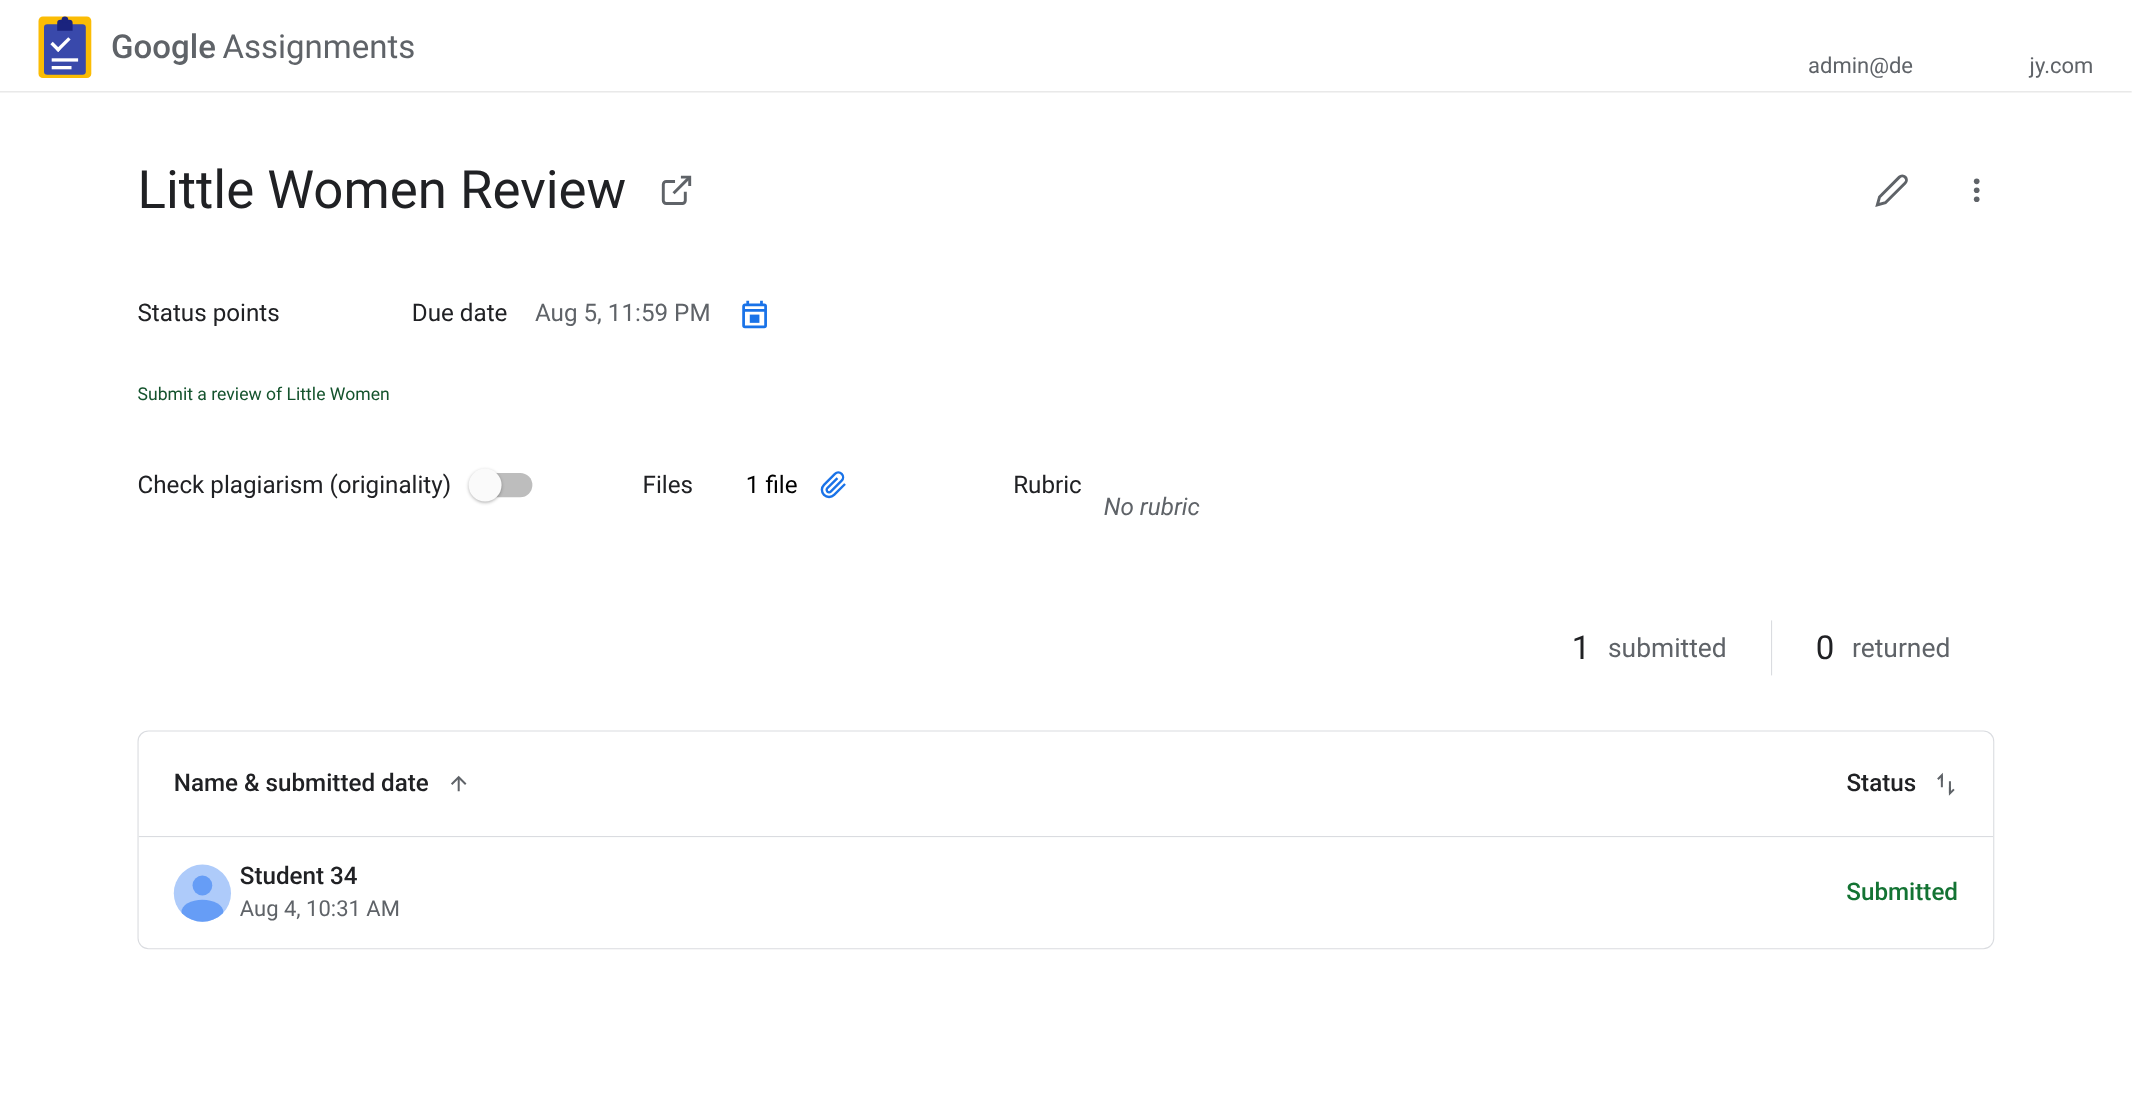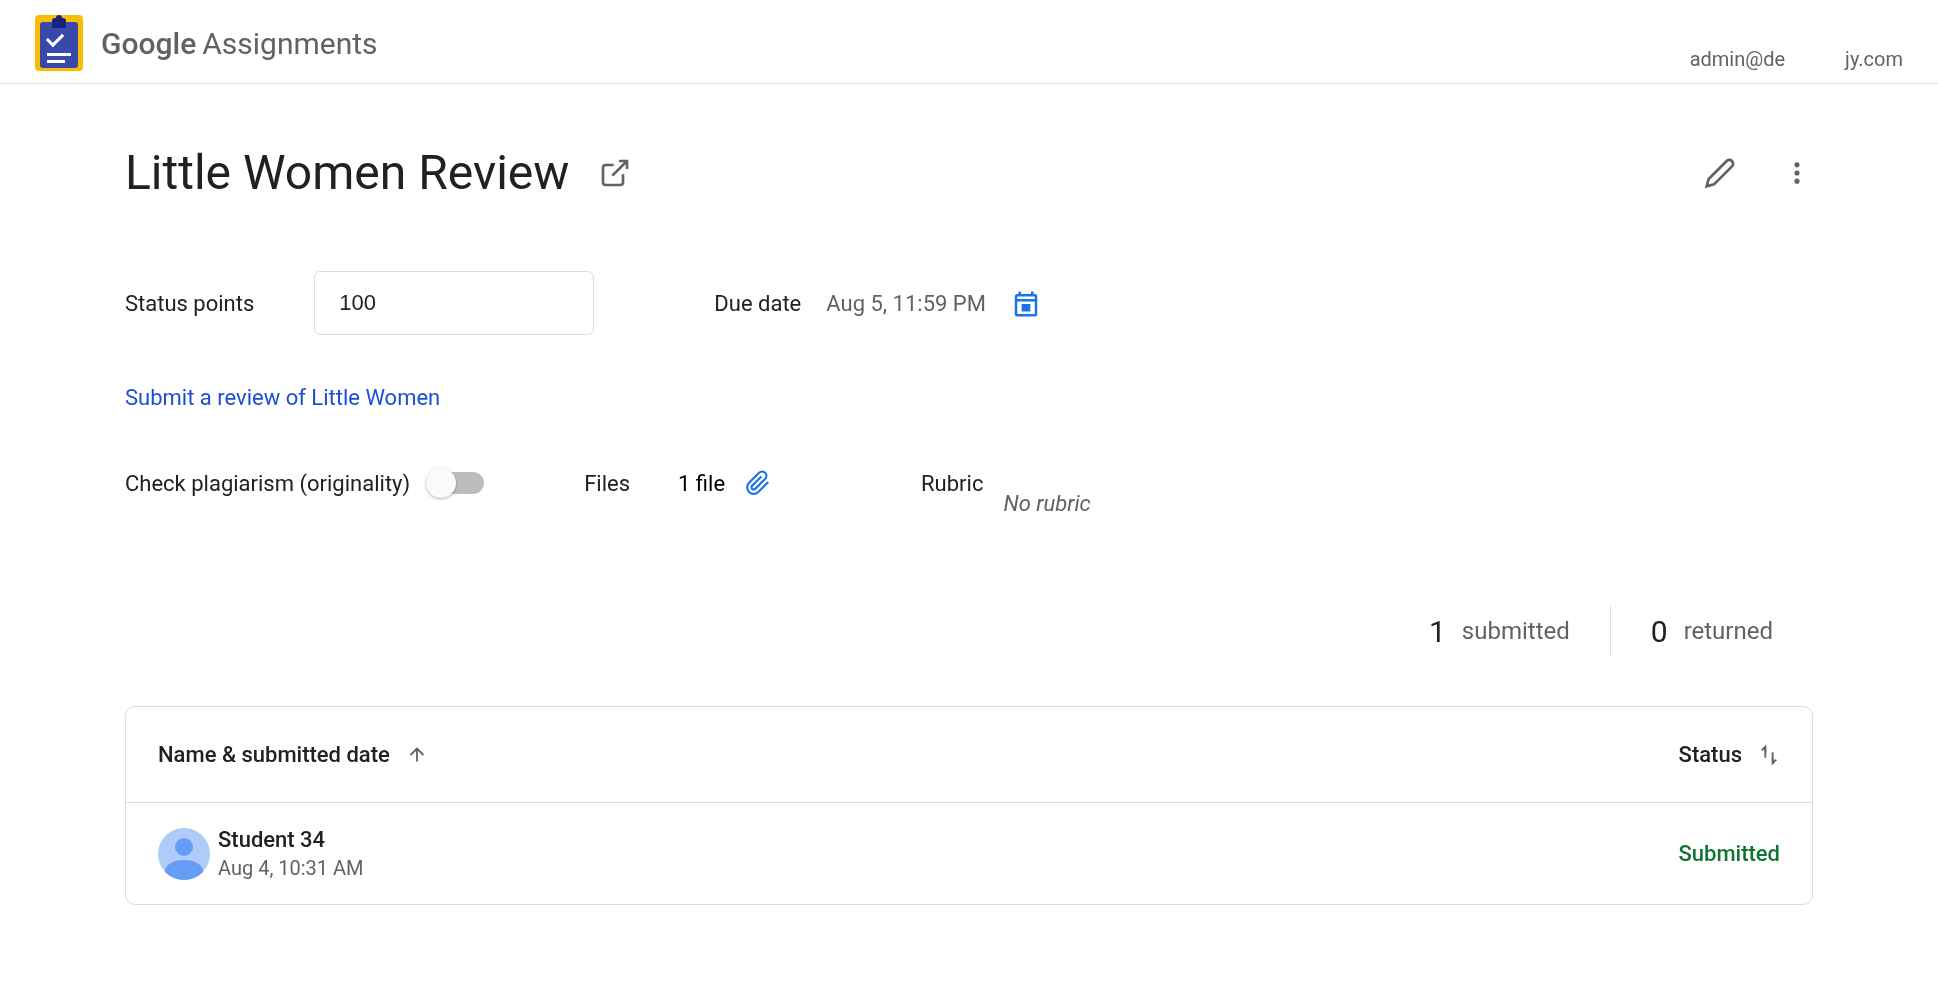--- a/index.html
+++ b/index.html
@@ -124,21 +124,21 @@
     }
 
     .brand-assignments {
       font-size: 30px;
       font-weight: 400;
       color: #5f6368;
     }
 
     .header-right {
       display: flex;
-      gap: 60px;
+      gap: 106px;
       margin-top: 27px;
     }
 
     .user-email {
       font-size: 20px;
       color: #5f6368;
     }
 
     .user-domain {
       font-size: 20px;
@@ -218,22 +218,22 @@
     }
 
     .calendar-icon {
       width: 28px;
       height: 28px;
       cursor: pointer;
       color: #1a73e8;
     }
 
     .description {
-      font-size: 22px;
-      color: #1d4ed8;
+      font-size: 16px;
+      color: #14532d;
       margin-bottom: 40px;
     }
 
     .options-row {
       display: flex;
       align-items: center;
       gap: 100px;
       margin-bottom: 90px;
     }
 
@@ -473,21 +473,20 @@
           <circle cx="12" cy="5" r="2.2"></circle>
           <circle cx="12" cy="12" r="2.2"></circle>
           <circle cx="12" cy="19" r="2.2"></circle>
         </svg>
       </span>
     </div>
   </div>
 
   <div class="settings-row">
     <span class="settings-label">Status points</span>
-    <input class="points-input" type="text" value="100" style="">
     <span class="settings-label" style="margin-left:60px">Due date</span>
     <span class="due-date-value" style="margin-left:-35px">Aug 5, 11:59 PM</span>
     <span class="calendar-icon" style="margin-left:-35px">
       <svg viewBox="0 0 24 24" width="30" height="30" fill="#1a73e8">
         <path d="M19 4h-1V2h-2v2H8V2H6v2H5c-1.11 0-2 .9-2 2v14a2 2 0 0 0 2 2h14a2 2 0 0 0 2-2V6a2 2 0 0 0-2-2zm0 16H5V10h14v10zM5 8V6h14v2H5z"></path>
         <rect x="8.5" y="12" width="7" height="6" fill="#1a73e8"></rect>
       </svg>
     </span>
   </div>
 

